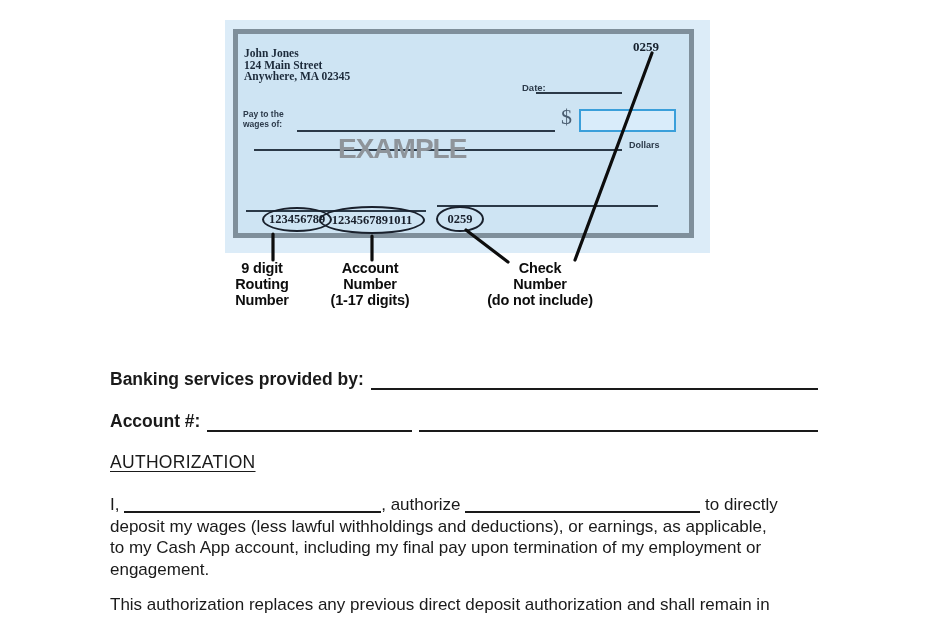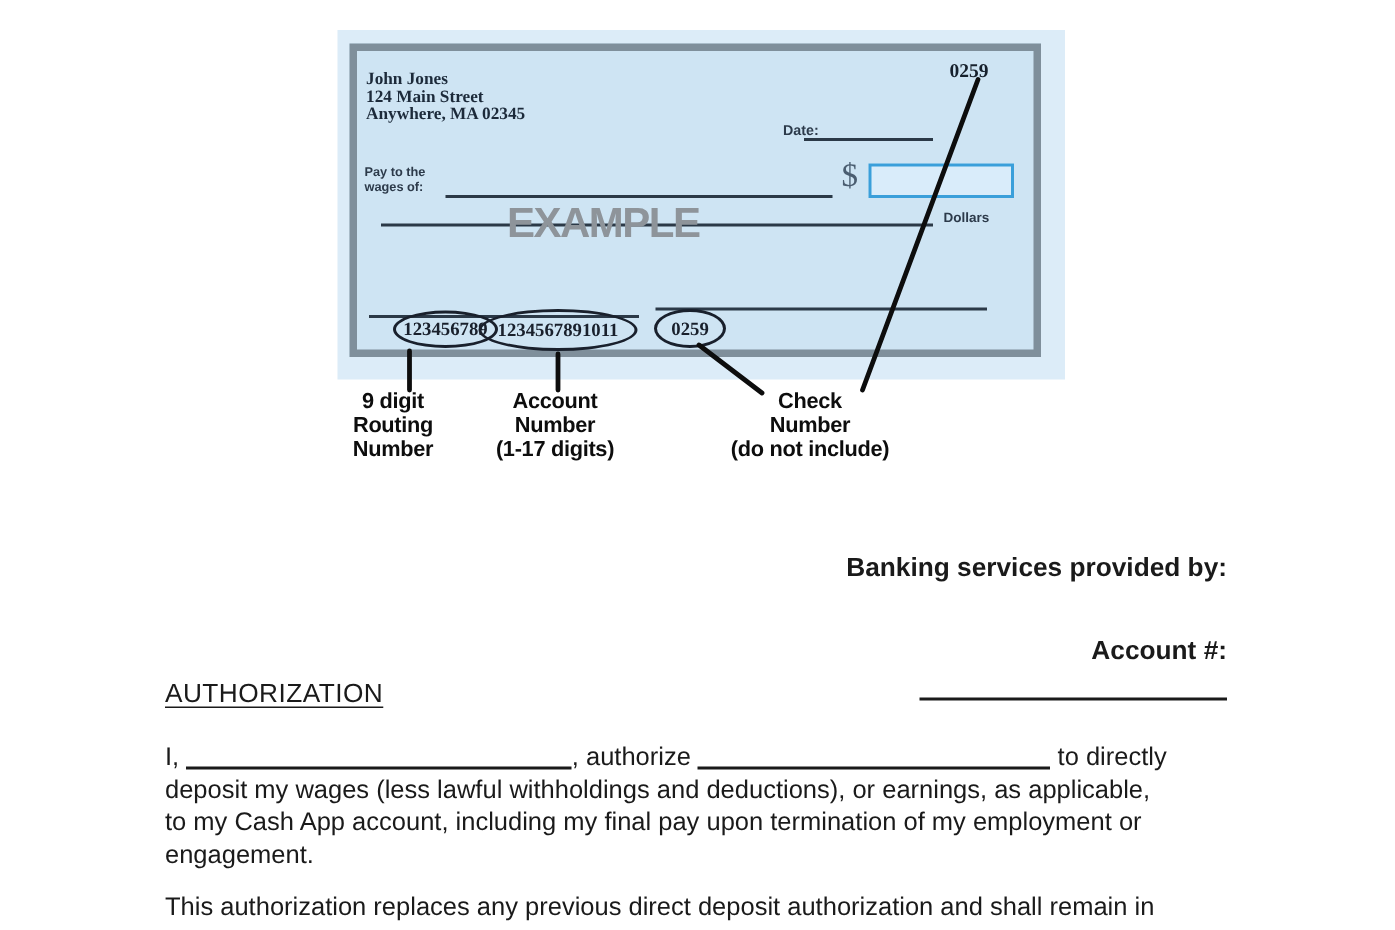--- a/index.html
+++ b/index.html
@@ -39,28 +39,28 @@
   .callout-svg{position:absolute;left:0;top:0;width:930px;height:335px;pointer-events:none;}
   .callout{position:absolute;text-align:center;font-weight:bold;font-size:14.5px;line-height:16px;
          color:#0d0d0d;white-space:pre-line;letter-spacing:-0.2px;}
   .callout-routing{left:217px;top:260px;width:90px;}
   .callout-account{left:315px;top:260px;width:110px;}
   .callout-check{left:455px;top:260px;width:170px;}
 
   
   .doc{position:absolute;left:110px;top:0;width:708px;height:620px;font-size:17px;line-height:21.5px;}
   .doc-row{position:absolute;left:0;width:708px;}
-  .flex-row{display:flex;align-items:flex-end;flex-direction:column;}
+  .flex-row{display:flex;align-items:center;}
   .lbl{font-weight:bold;font-size:17.5px;white-space:nowrap;}
   .blank{border-bottom:2px solid #1a1a1a;height:20px;margin-bottom:1px;}
   .grow{flex:1;margin-left:7px;}
   .w205{width:205px;margin-left:7px;}
   .gap52{margin-left:52px;}
   .row-banking{top:368px;}
-  .row-account{top:410px;margin-top:13px;}
+  .row-account{top:410px;}
   .row-auth{top:452px;}
   .row-para1{top:494px;}
   .row-para2{top:594px;}
   .auth-heading{font-size:17.5px;letter-spacing:0.3px;text-decoration:underline;
          text-underline-offset:3px;}
   .iblank{display:inline-block;border-bottom:2px solid #1a1a1a;height:14px;vertical-align:-3px;}
   .w257{width:257px;}
   .w235{width:235px;}
 </style>
 </head>

